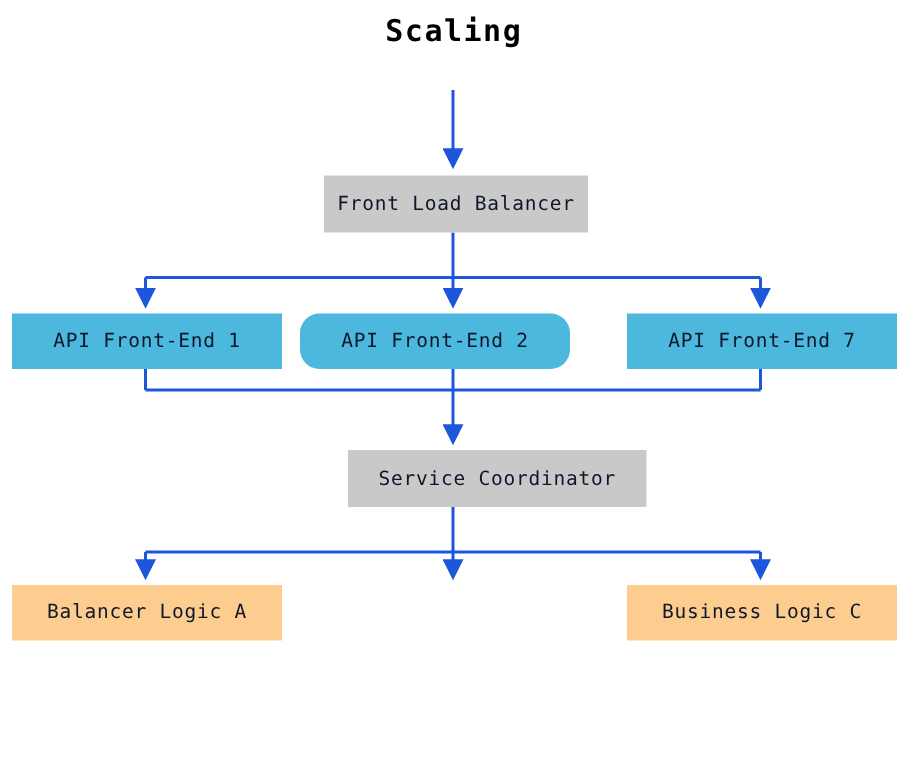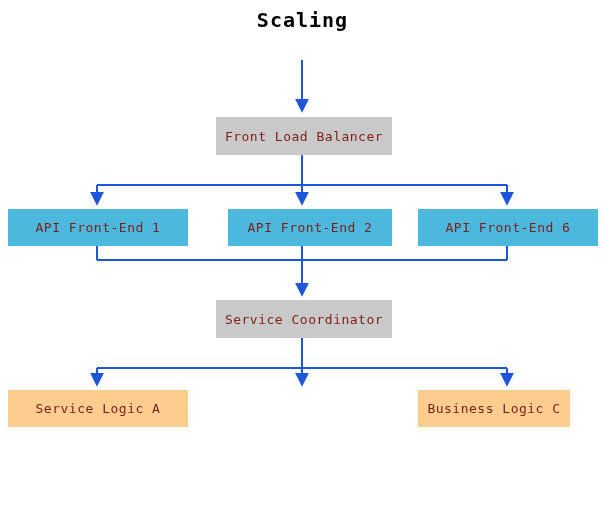--- a/index.html
+++ b/index.html
@@ -32,21 +32,21 @@
     top: 0;
     width: 605px;
     height: 506px;
     pointer-events: none;
   }
   .node {
     position: absolute;
     display: flex;
     align-items: center;
     justify-content: center;
-    color: #7f1d1d;
+    color: #0f172a;
     font-size: 13px;
     letter-spacing: 0.5px;
     white-space: nowrap;
   }
   .node.gray   { background: #c9c9c9; }
   .node.blue   { background: #4cb8dd; text-align: right; }
   .node.orange { background: #fdcd90; }
 </style>
 </head>
 <body>
@@ -83,35 +83,35 @@
   </svg>
 
   <div class="node gray" style="left:216px; top:117px; width:176px; height:38px;">
     <span>Front Load Balancer</span>
   </div>
 
   <div class="node blue" style="left:8px; top:209px; width:180px; height:37px;">
     <span>API Front-End 1</span>
   </div>
 
-  <div class="node blue" style="left:228px; top:209px; width:164px; height:37px;">
+  <div class="node blue" style="left:200px; top:209px; width:180px; height:37px;border-radius:13px;">
     <span>API Front-End 2</span>
   </div>
 
   <div class="node blue" style="left:418px; top:209px; width:180px; height:37px;">
-    <span>API Front-End 6</span>
+    <span>API Front-End 7</span>
   </div>
 
-  <div class="node gray" style="left:216px; top:300px; width:176px; height:38px;">
+  <div class="node gray" style="left:232px; top:300px; width:199px; height:38px;">
     <span>Service Coordinator</span>
   </div>
 
   <div class="node orange" style="left:8px; top:390px; width:180px; height:37px;">
-    <span>Service Logic A</span>
+    <span>Balancer Logic A</span>
   </div>
 
 
-  <div class="node orange" style="left:418px; top:390px; width:152px; height:37px;">
+  <div class="node orange" style="left:418px; top:390px; width:180px; height:37px;">
     <span>Business Logic C</span>
   </div>
 
 
 </div>
 
 </body></html>

